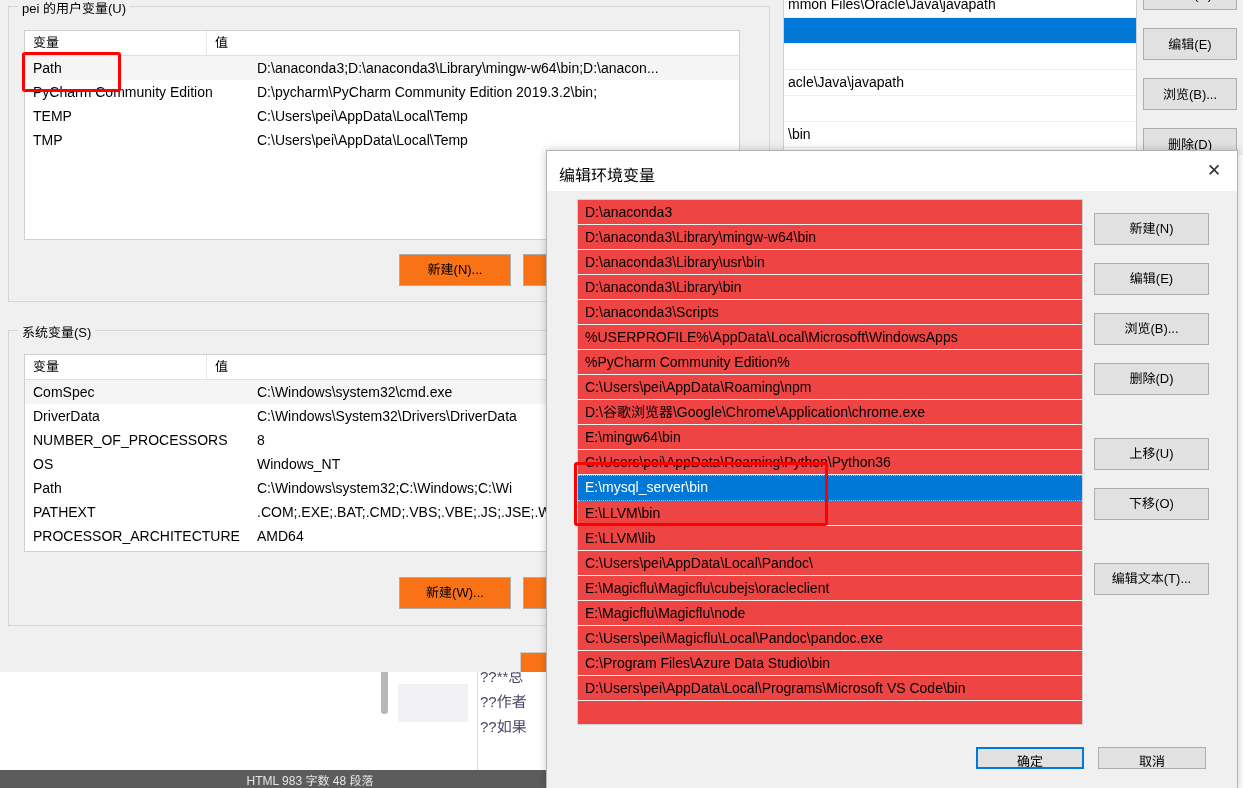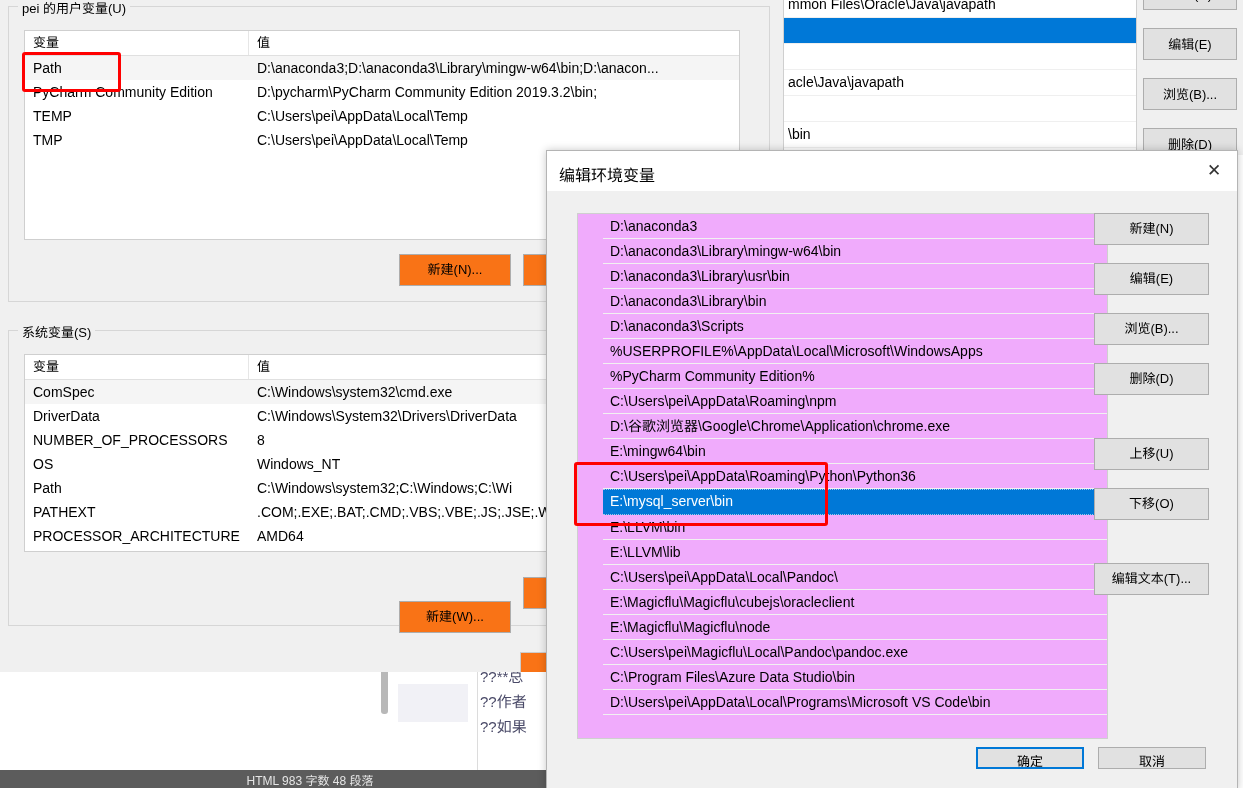--- a/index.html
+++ b/index.html
@@ -181,21 +181,21 @@
     border-bottom: 1px solid #e0e0e0;
     background: #ffffff;
   }
   .grid-head .hc {
     line-height: 24px;
     padding-left: 8px;
     font-size: 13px;
     color: #000;
     box-sizing: border-box;
   }
-  .grid-head .hc.c1 { width: 224px; border-right: 1px solid #e6e6e6; }
+  .grid-head .hc.c1 { width: 182px; border-right: 1px solid #e6e6e6; }
   .grid-head .hc.c2 { flex: 1; }
   .grid-row {
     display: flex;
     height: 24px;
     overflow: hidden;
     white-space: nowrap;
   }
   .grid-row.alt { background: #f5f5f5; }
   .grid-row .gc {
     line-height: 24px;
@@ -258,27 +258,26 @@
     line-height: 40px;
     text-align: center;
     font-size: 17px;
     color: #333;
     cursor: default;
   }
 
   .dlg-list {
     position: absolute;
     left: 30px;
-    top: 62px;
+    top: 48px;
     width: 504px;
     height: 524px;
-    background: #f0abfc;
+    background: #ef4444;
     border: 1px solid #cfcfcf;
     overflow: hidden;
-    padding-left: 25px;
   }
   .dlg-list .item {
     height: 24px;
     line-height: 24px;
     padding-left: 7px;
     font-size: 14px;
     white-space: nowrap;
     overflow: hidden;
     border-bottom: 1px solid #f1f1f1;
     color: #000;
@@ -434,21 +433,21 @@
     <div class="grid-row">
       <div class="gc c1">PROCESSOR_ARCHITECTURE</div>
       <div class="gc c2">AMD64</div>
     </div>
     <div class="grid-row">
       <div class="gc c1">PROCESSOR_IDENTIFIER</div>
       <div class="gc c2">Intel64 Family 6 Model 142 Stepping 10, G</div>
     </div>
   </div>
 
-  <div class="winbtn" style="left:399px; top:601px; width:112px;">新建(W)...</div>
+  <div class="winbtn" style="left:399px; top:577px; width:112px;">新建(W)...</div>
   <div class="winbtn" style="left:523px; top:577px; width:112px;">编</div>
 
   <div class="winbtn" style="left:520px; top:652px; width:110px; border-color:#cccccc;"></div>
 </div>
 
 <div class="bg-envwin">
   <div class="bg-envwin-list">
     <div class="row">mmon Files\Oracle\Java\javapath</div>
     <div class="row sel"></div>
     <div class="row"></div>

